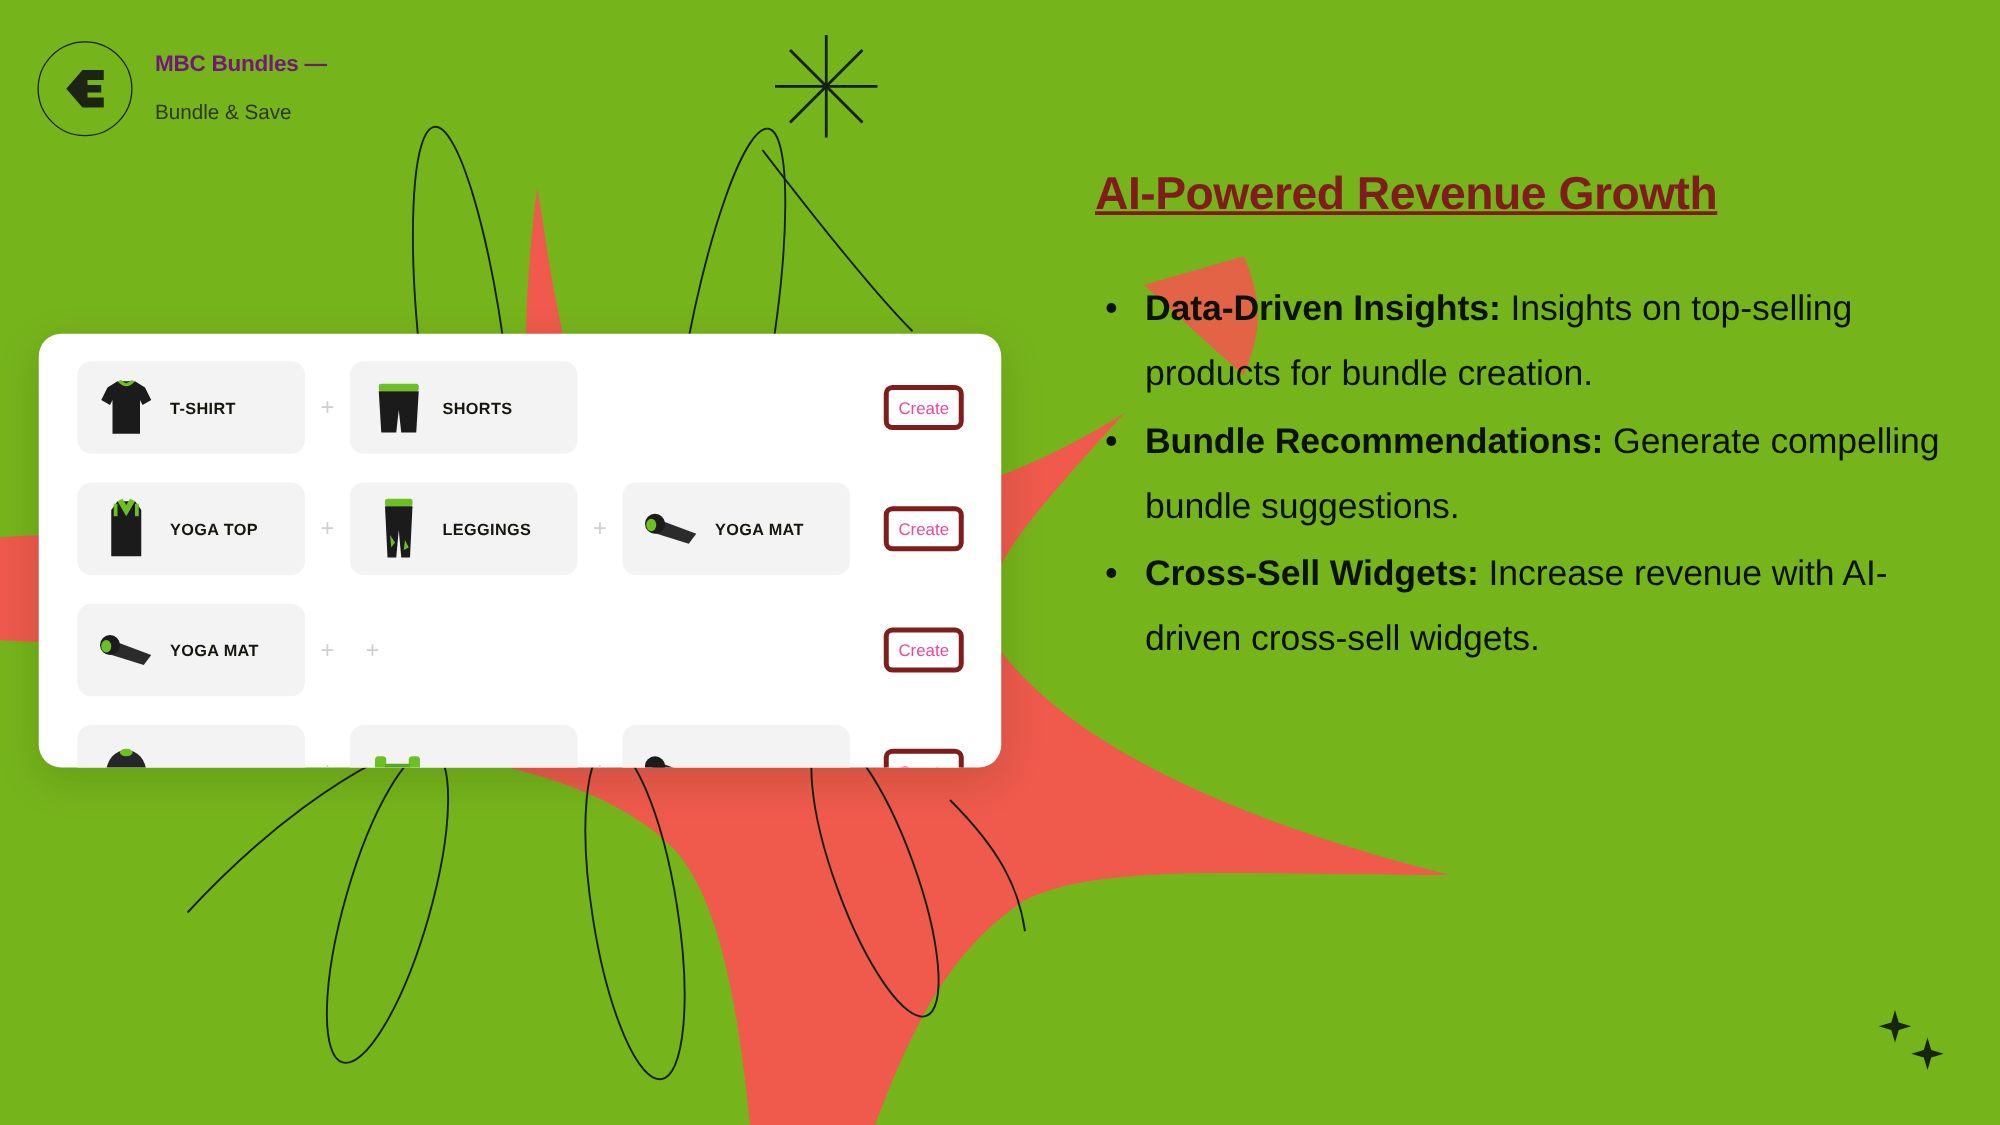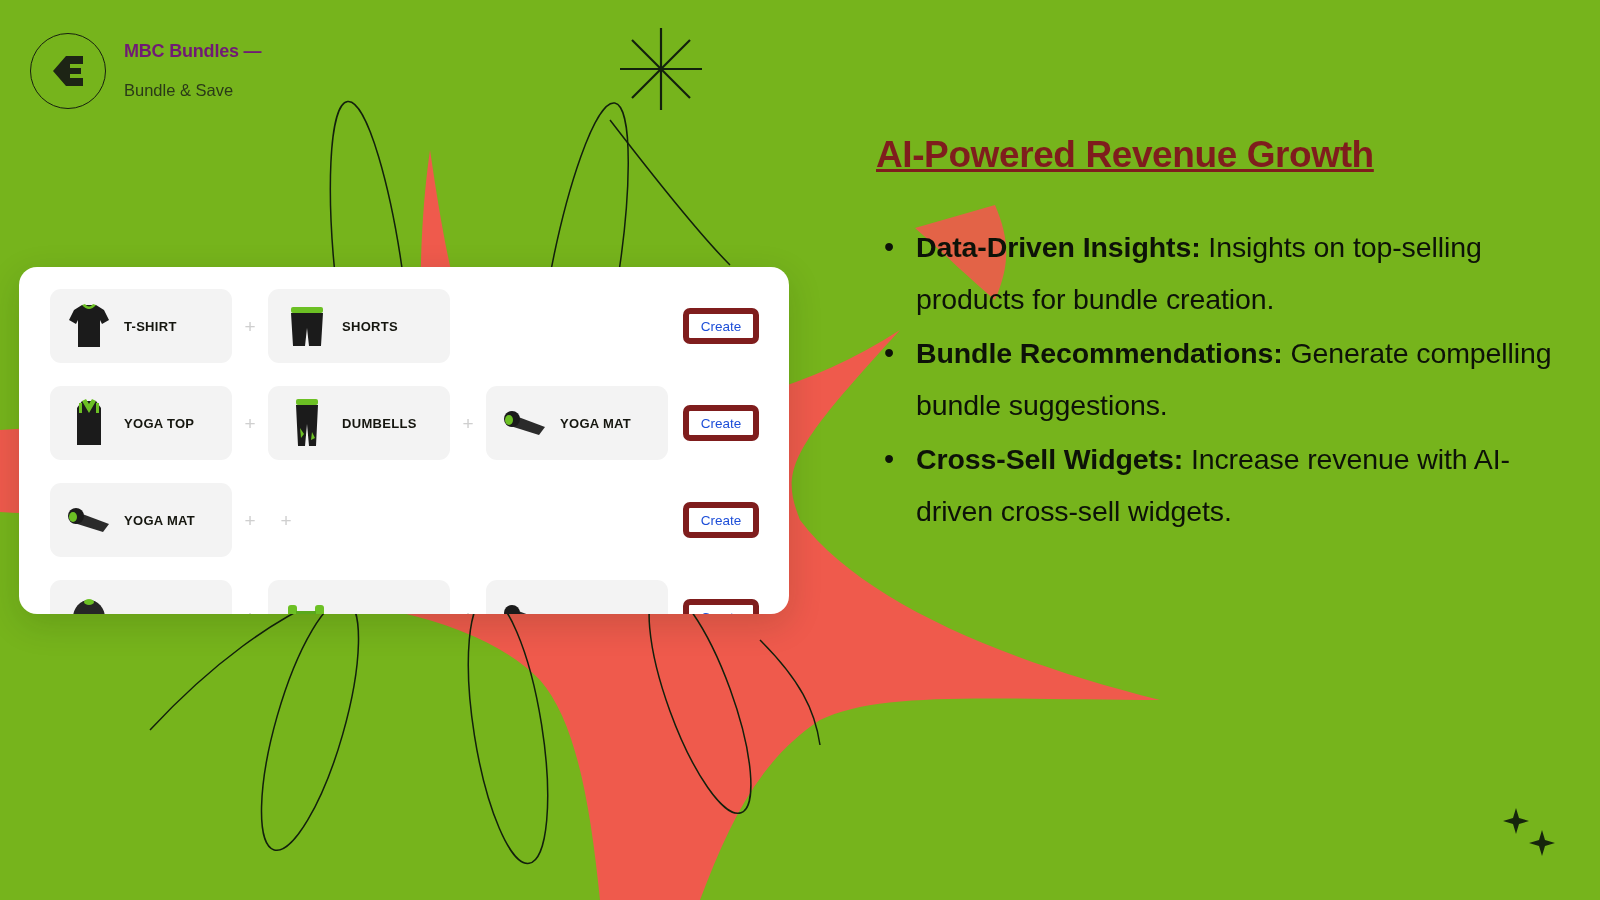--- a/index.html
+++ b/index.html
@@ -51,21 +51,21 @@
     font-size: 16.5px;
     font-weight: 400;
     color: #2a3a18;
     margin-top: 21px;
     white-space: nowrap;
   }
 
   
   #product-card {
     position: absolute;
-    left: 19px; top: 267px;
+    left: 31px; top: 267px;
     width: 770px; height: 347px;
     background: #ffffff;
     border-radius: 18px;
     box-shadow: 0 10px 34px rgba(20,36,8,0.16);
     overflow: hidden;
     padding: 22px 0 0 0;
     z-index: 5;
   }
   .bundle-row {
     display: flex;
@@ -103,27 +103,27 @@
     text-align: center;
     font-size: 19px;
     font-weight: 300;
     color: #cfcfcf;
     line-height: 1;
     user-select: none;
   }
   .row-spacer { flex: 1 1 auto; }
   .create-btn {
     flex: none;
-    width: 76px; height: 36px;
-    border: 6px solid #7f1d1d;
+    width: 64px; height: 36px;
+    border: 4px solid #7f1d1d;
     border-radius: 7px;
     background: #ffffff;
     font-family: "Liberation Sans", sans-serif;
     font-size: 13.5px;
-    color: #1d4ed8;
+    color: #ec4899;
     cursor: pointer;
     display: flex; align-items: center; justify-content: center;
   }
 
   
   #copy {
     position: absolute;
     left: 876px; top: 134px;
     width: 700px;
     z-index: 6;
@@ -272,21 +272,21 @@
       <div class="plus-sep">+</div>
       <div class="prod-tile">
         <div class="prod-thumb">
           <svg width="38" height="58" viewBox="0 0 38 58">
               <rect x="8" y="5" width="22" height="6" rx="2" fill="#6cc024"></rect>
               <path d="M8 11 L30 11 L28 52 L21 52 L19 30 L17 52 L10 52 Z" fill="#1b1b1b"></path>
               <path d="M12 34 L16 40 L13 44 Z" fill="#6cc024"></path>
               <path d="M24 38 L27 44 L23 46 Z" fill="#6cc024"></path>
             </svg>
         </div>
-        <span class="prod-label">DUMBELLS</span>
+        <span class="prod-label">LEGGINGS</span>
       </div>
       <div class="plus-sep">+</div>
       <div class="prod-tile">
         <div class="prod-thumb">
           <svg width="52" height="36" viewBox="0 0 52 36">
               <path d="M14 10 L46 22 L40 30 L8 20 Z" fill="#2b2b2b"></path>
               <ellipse cx="13" cy="14" rx="8" ry="8" fill="#1b1b1b"></ellipse>
               <ellipse cx="10" cy="15" rx="4" ry="5" fill="#6cc024"></ellipse>
             </svg>
         </div>

